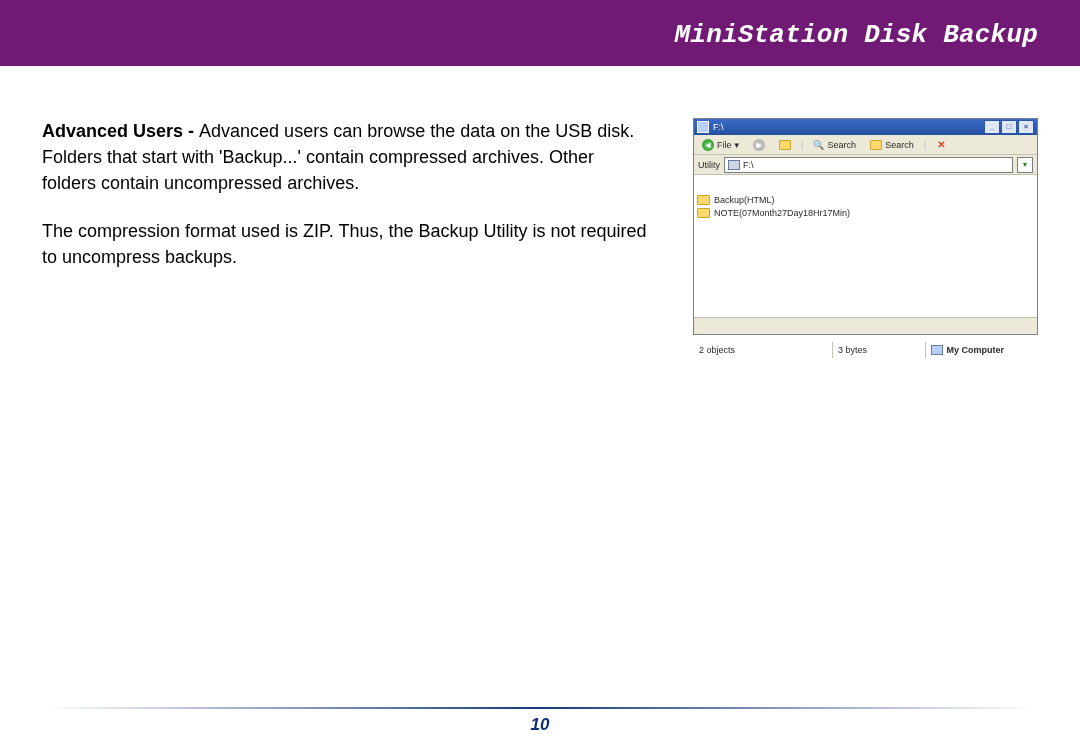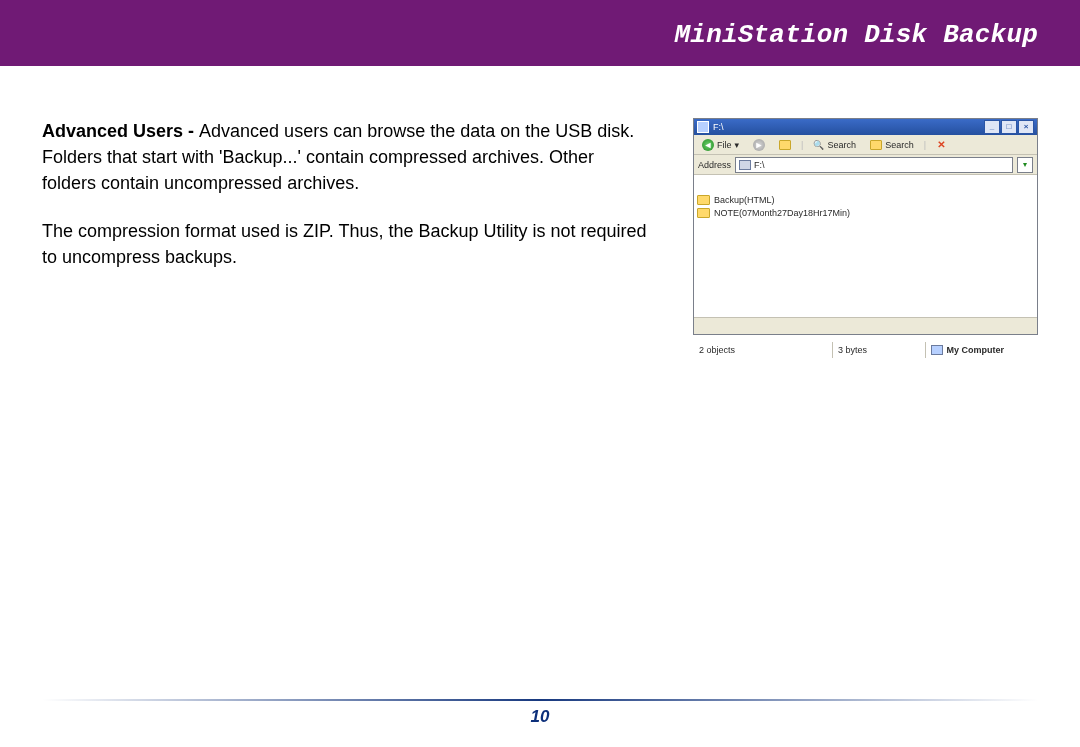--- a/index.html
+++ b/index.html
@@ -36,21 +36,21 @@
   .drive{width:10px;height:8px;background:#cfd6e6;border:1px solid #6b7b9e;}
   .gobtn{width:14px;height:14px;border:1px solid #7a7f8a;background:#fff;display:flex;align-items:center;justify-content:center;color:#1f8a1f;font-size:8px;}
   .filelist{background:#fff;height:106px;padding:18px 3px;}
   .row{display:flex;align-items:center;gap:4px;height:13px;}
   .folder{width:11px;height:8px;background:#ffd96b;border:1px solid #caa72a;border-radius:1px;}
   .status{background:#ece9d8;border-top:1px solid #c4c1b3;height:16px;display:flex;align-items:center;font-size:9px;}
   .scell{border-right:1px solid #c4c1b3;height:100%;display:flex;align-items:center;padding:0 5px;margin-top:47px;}
   .scell:last-child{border-right:none;font-weight:bold;}
   .mon{width:10px;height:8px;background:#b7d0ff;border:1px solid #6b7b9e;margin-right:3px;}
 
-  .footer{position:absolute;left:42px;right:42px;bottom:20px;}
+  .footer{position:absolute;left:42px;right:42px;bottom:12px;}
   .hr{height:2px;background:linear-gradient(to right, rgba(11,46,120,0) 0%, rgba(11,46,120,.95) 50%, rgba(11,46,120,0) 100%);margin-bottom:6px;}
   .pnum{text-align:center;font-style:italic;font-weight:bold;color:#0c2f7a;font-size:17px;}
   body{position:relative;}
 </style>
 </head>
 <body>
 
 <div class="header">
   <div class="title">MiniStation Disk Backup</div>
   <div class="thinbar"></div>
@@ -97,21 +97,21 @@
         <span class="tbtn">
             <span class="yellow"></span>
             <span>Search</span>
           </span>
         <span style="color:#bbb">|</span>
         <span class="tbtn">
             <span class="redx">✕</span>
           </span>
       </div>
       <div class="addr">
-        <span class="addrlabel">Address</span>
+        <span class="addrlabel">Utility</span>
         <div class="addrbox">
           <span class="drive"></span>
           <span>F:\</span>
         </div>
         <span class="gobtn">▾</span>
       </div>
       <div class="filelist">
         <div class="row">
           <span class="folder"></span>
           <span>Backup(HTML)</span>

